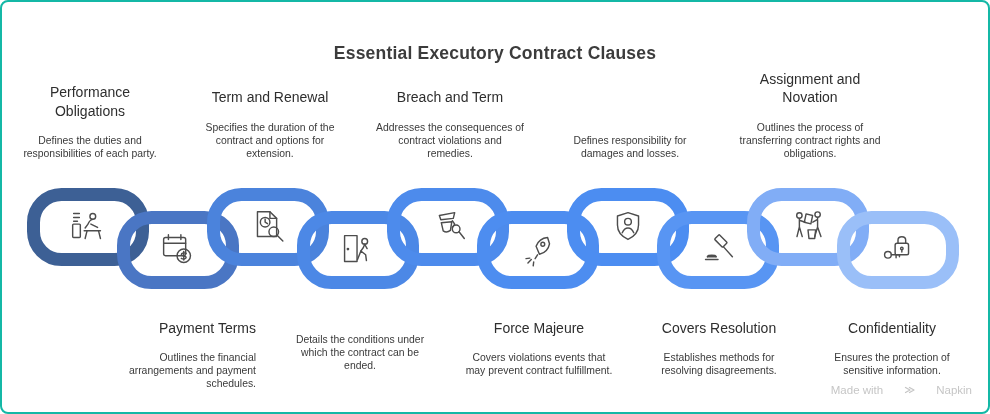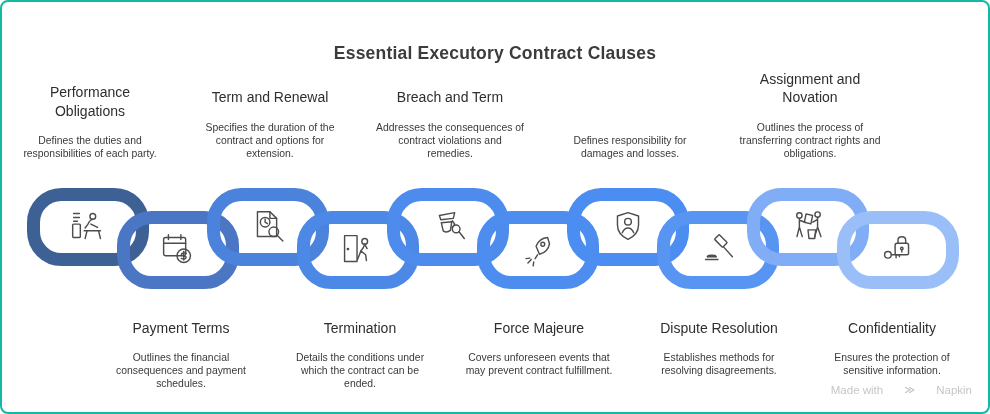--- a/index.html
+++ b/index.html
@@ -169,34 +169,33 @@
           <rect x="21" y="17" width="14" height="12" rx="2"></rect>
           <path d="M24 17v-3.5c0-4.5 8-4.5 8 0V17"></path>
           <circle cx="28" cy="22.5" r="1.3"></circle>
           <path d="M28 24v2"></path>
           <circle cx="13.5" cy="29" r="3.5"></circle>
           <path d="M17 29h9M22 29v3M25.5 29v2"></path>
         </svg>
       </div>
     </div>
   <div>
-      <div class="clause-label bottom" style="left: 104px;">
+      <div class="clause-label bottom" style="left: 104px; text-align: right;">
         <div class="clause-name">Payment Terms</div>
-        <div class="clause-desc">Outlines the financial consequences and payment schedules.</div>
+        <div class="clause-desc">Outlines the financial arrangements and payment schedules.</div>
       </div>
       <div class="clause-label bottom" style="left: 283px;">
-        <div class="clause-name">Termination</div>
         <div class="clause-desc">Details the conditions under which the contract can be ended.</div>
       </div>
       <div class="clause-label bottom" style="left: 462px;">
         <div class="clause-name">Force Majeure</div>
-        <div class="clause-desc">Covers unforeseen events that may prevent contract fulfillment.</div>
+        <div class="clause-desc">Covers violations events that may prevent contract fulfillment.</div>
       </div>
       <div class="clause-label bottom" style="left: 642px;">
-        <div class="clause-name">Dispute Resolution</div>
+        <div class="clause-name">Covers Resolution</div>
         <div class="clause-desc">Establishes methods for resolving disagreements.</div>
       </div>
       <div class="clause-label bottom" style="left: 815px;">
         <div class="clause-name">Confidentiality</div>
         <div class="clause-desc">Ensures the protection of sensitive information.</div>
       </div>
     </div>
   <div class="watermark">
     <span>Made with</span>
     <svg width="13" height="12" viewBox="0 0 13 12" fill="none" stroke="#c6c6c6" stroke-width="1.3" stroke-linecap="round" stroke-linejoin="round">

